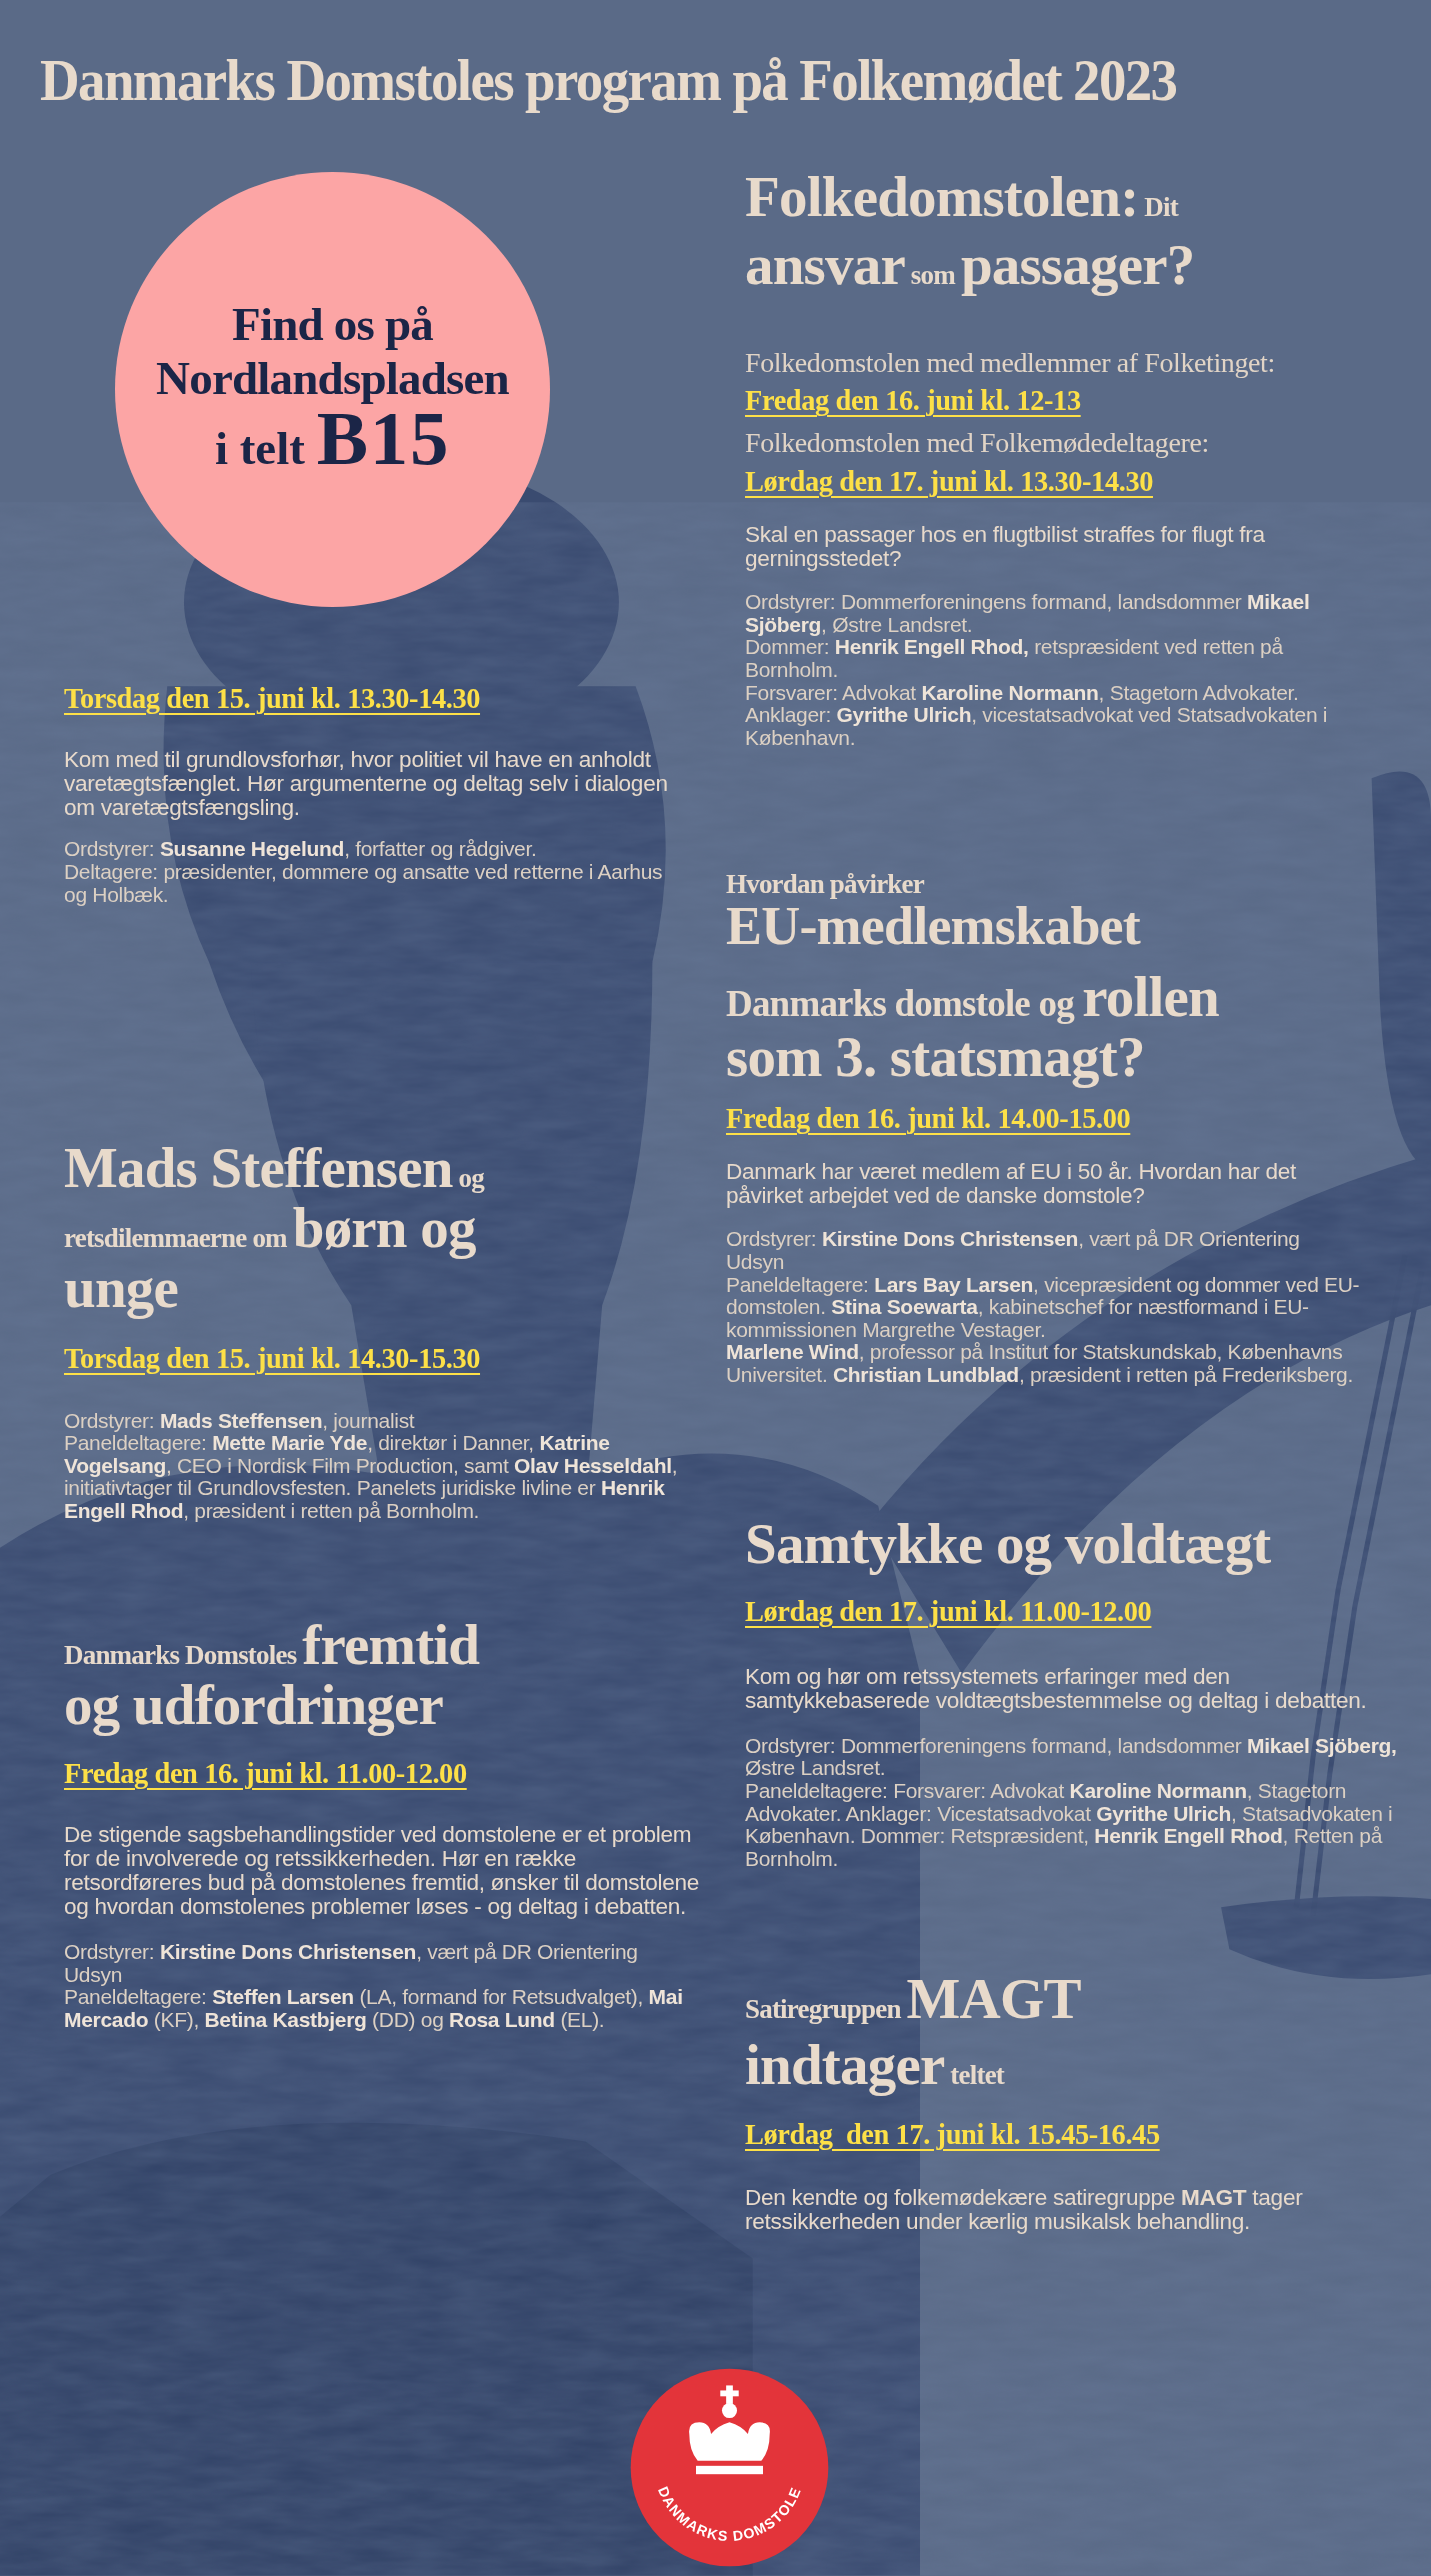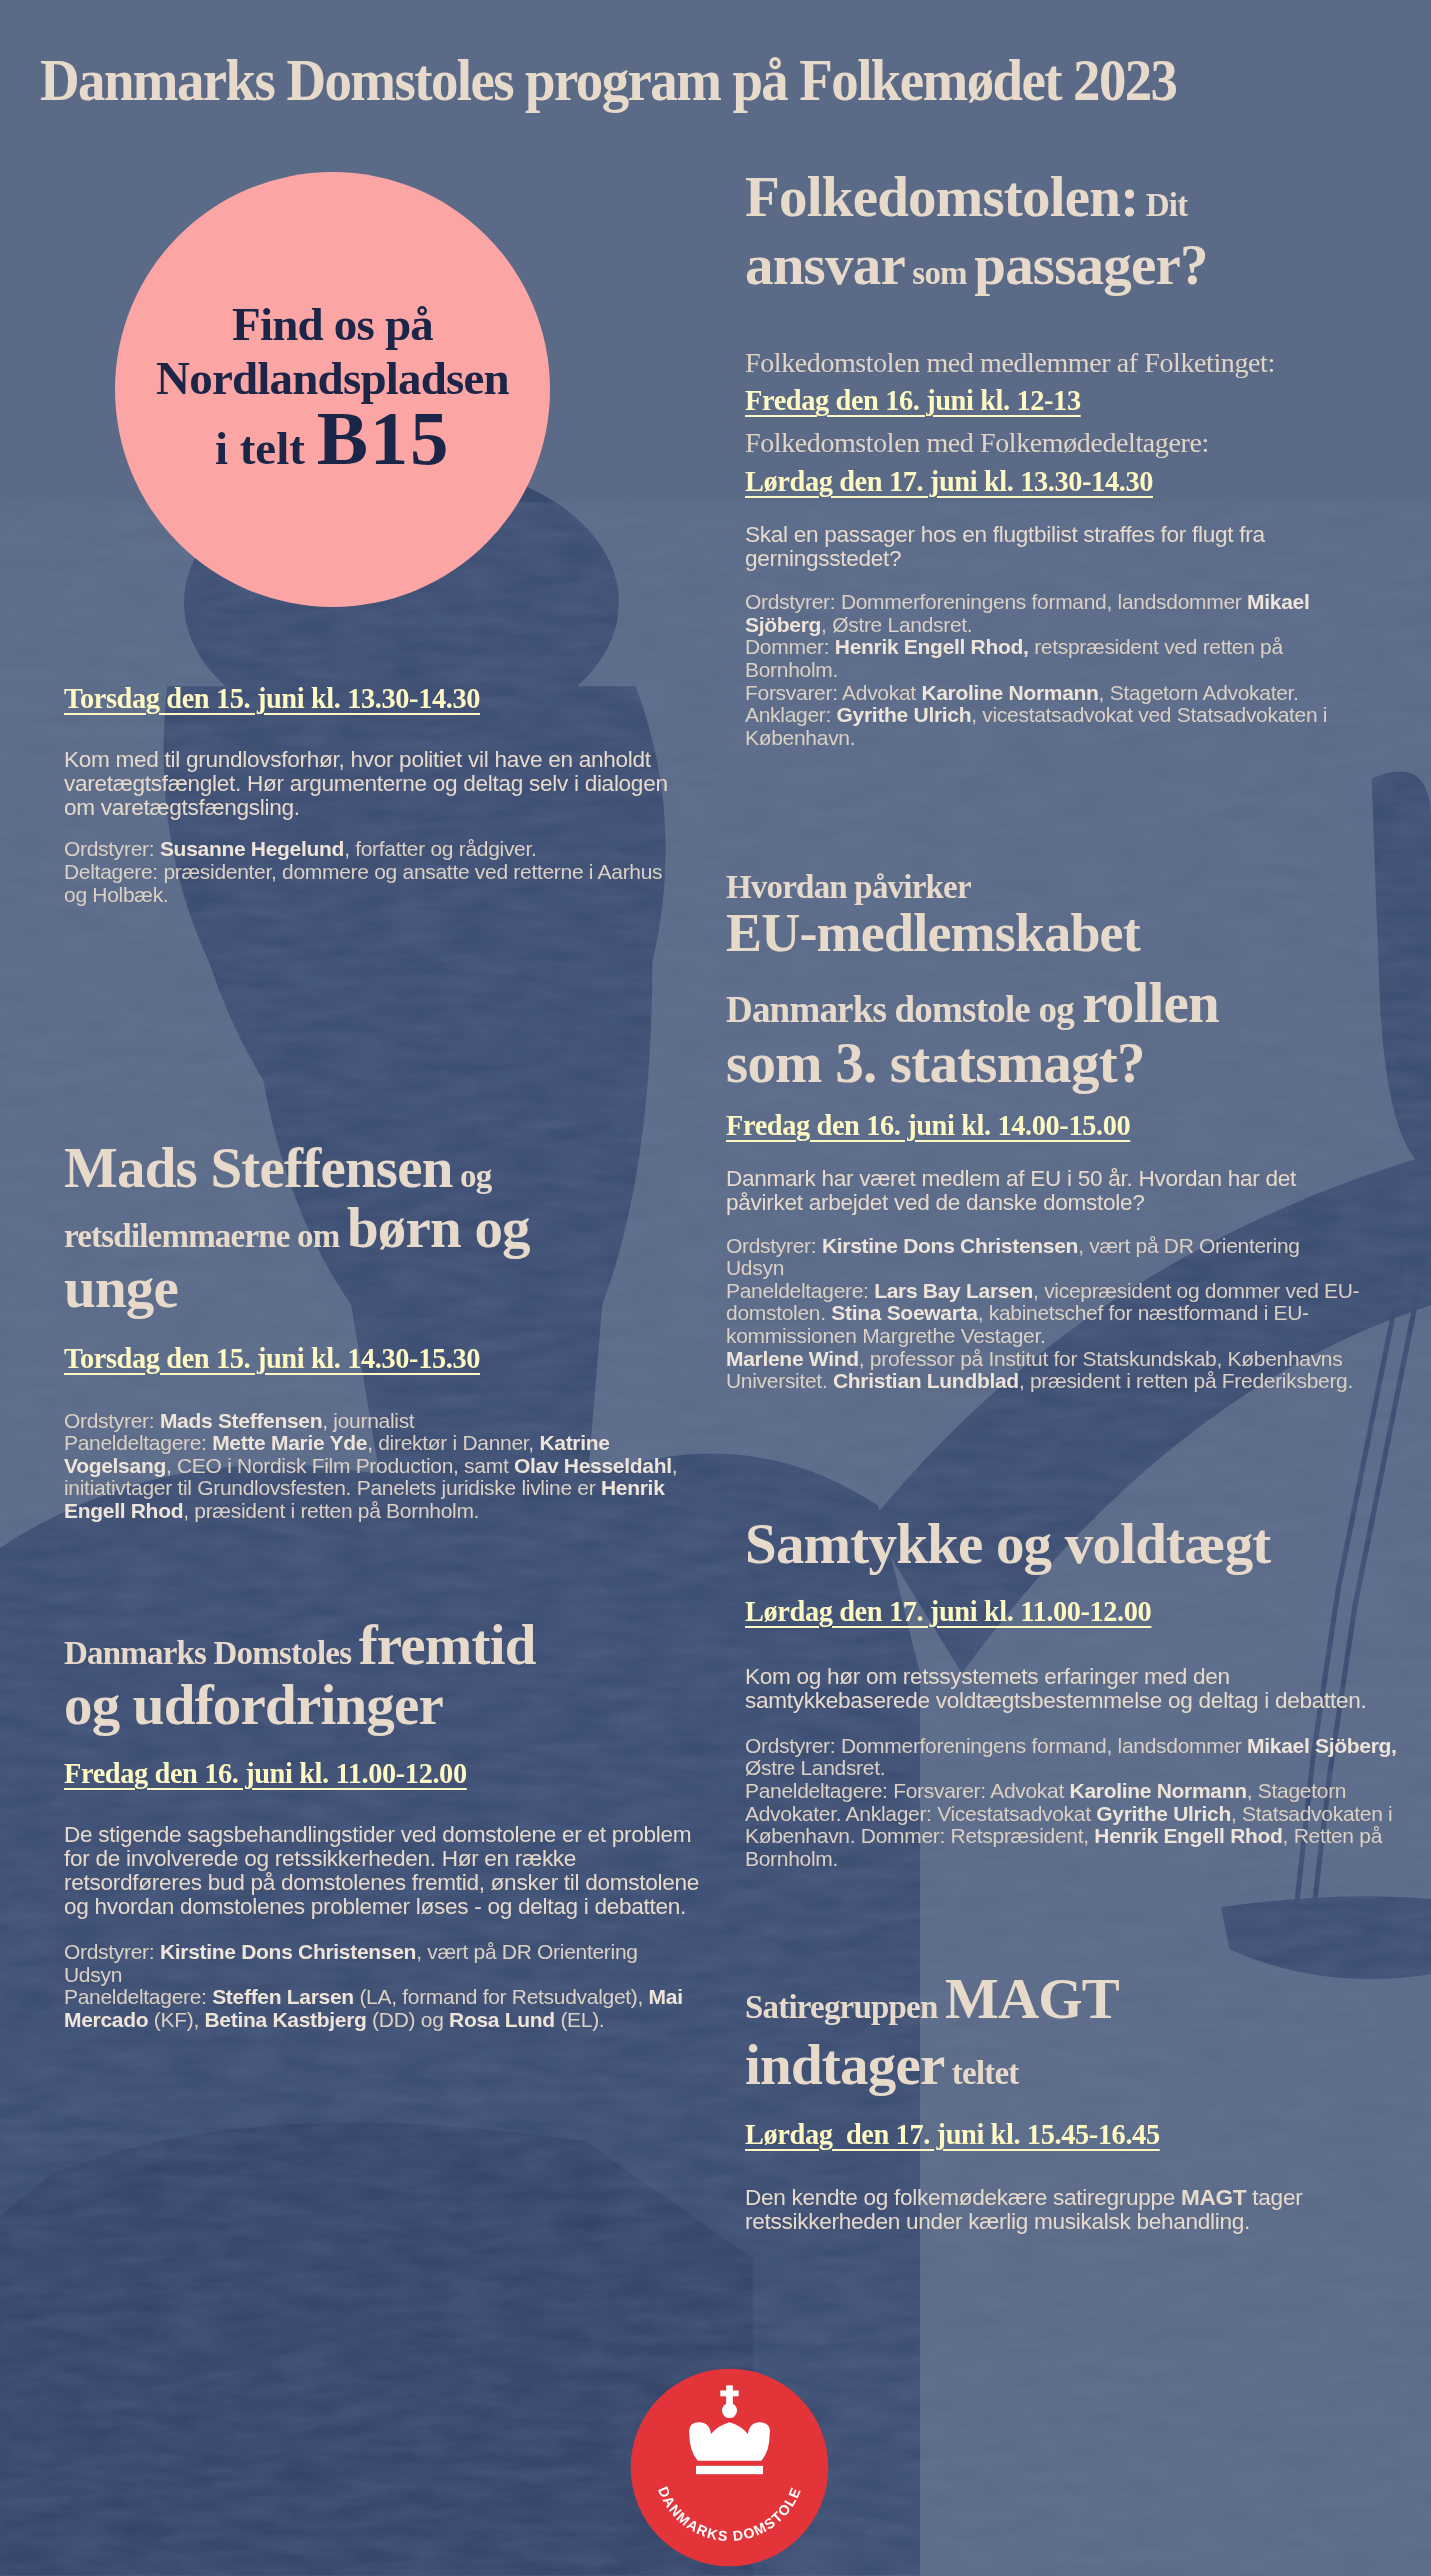--- a/index.html
+++ b/index.html
@@ -22,26 +22,26 @@
     position: absolute; left: 115px; top: 172px; width: 435px; height: 435px;
     border-radius: 50%; background: #fca5a5; z-index: 3;
     display: flex; flex-direction: column; align-items: center; justify-content: center;
     color: #1b2547; font-family: "Liberation Serif", serif; font-weight: bold; text-align: center;
   }
   .badge .l1, .badge .l2 { font-size: 47px; line-height: 54px; letter-spacing: -0.8px; }
   .badge .l3 { font-size: 47px; line-height: 67px; }
   .badge .big { font-size: 77px; letter-spacing: 1.7px; }
   .event { position: absolute; z-index: 3; color: #e8dacb; }
   .ev-title { font-family: "Liberation Serif", serif; font-weight: bold; letter-spacing: -0.8px; line-height: 1.05; }
-  .s { font-size: 33px; }
+  .s { font-size: 27px; }
   .b { font-size: 57px; }
   .date {
     display: inline-block; font-family: "Liberation Serif", serif; font-weight: bold;
     font-size: 28.4px; text-decoration: underline; text-underline-offset: 5px;
-    text-decoration-thickness: 1.7px; letter-spacing: -0.4px; color: #fef9c3;
+    text-decoration-thickness: 1.7px; letter-spacing: -0.4px; color: #fde047;
   }
   .lead-s {
     font-family: "Liberation Serif", serif; font-size: 28px; color: #e1d4c6; letter-spacing: -0.4px;
   }
   .body-p {
     font-family: "Liberation Sans", sans-serif; font-size: 22.6px; line-height: 24px;
     color: #e8dacb; letter-spacing: -0.3px;
   }
   .meta-p {
     font-family: "Liberation Sans", sans-serif; font-size: 21px; line-height: 22.6px;

